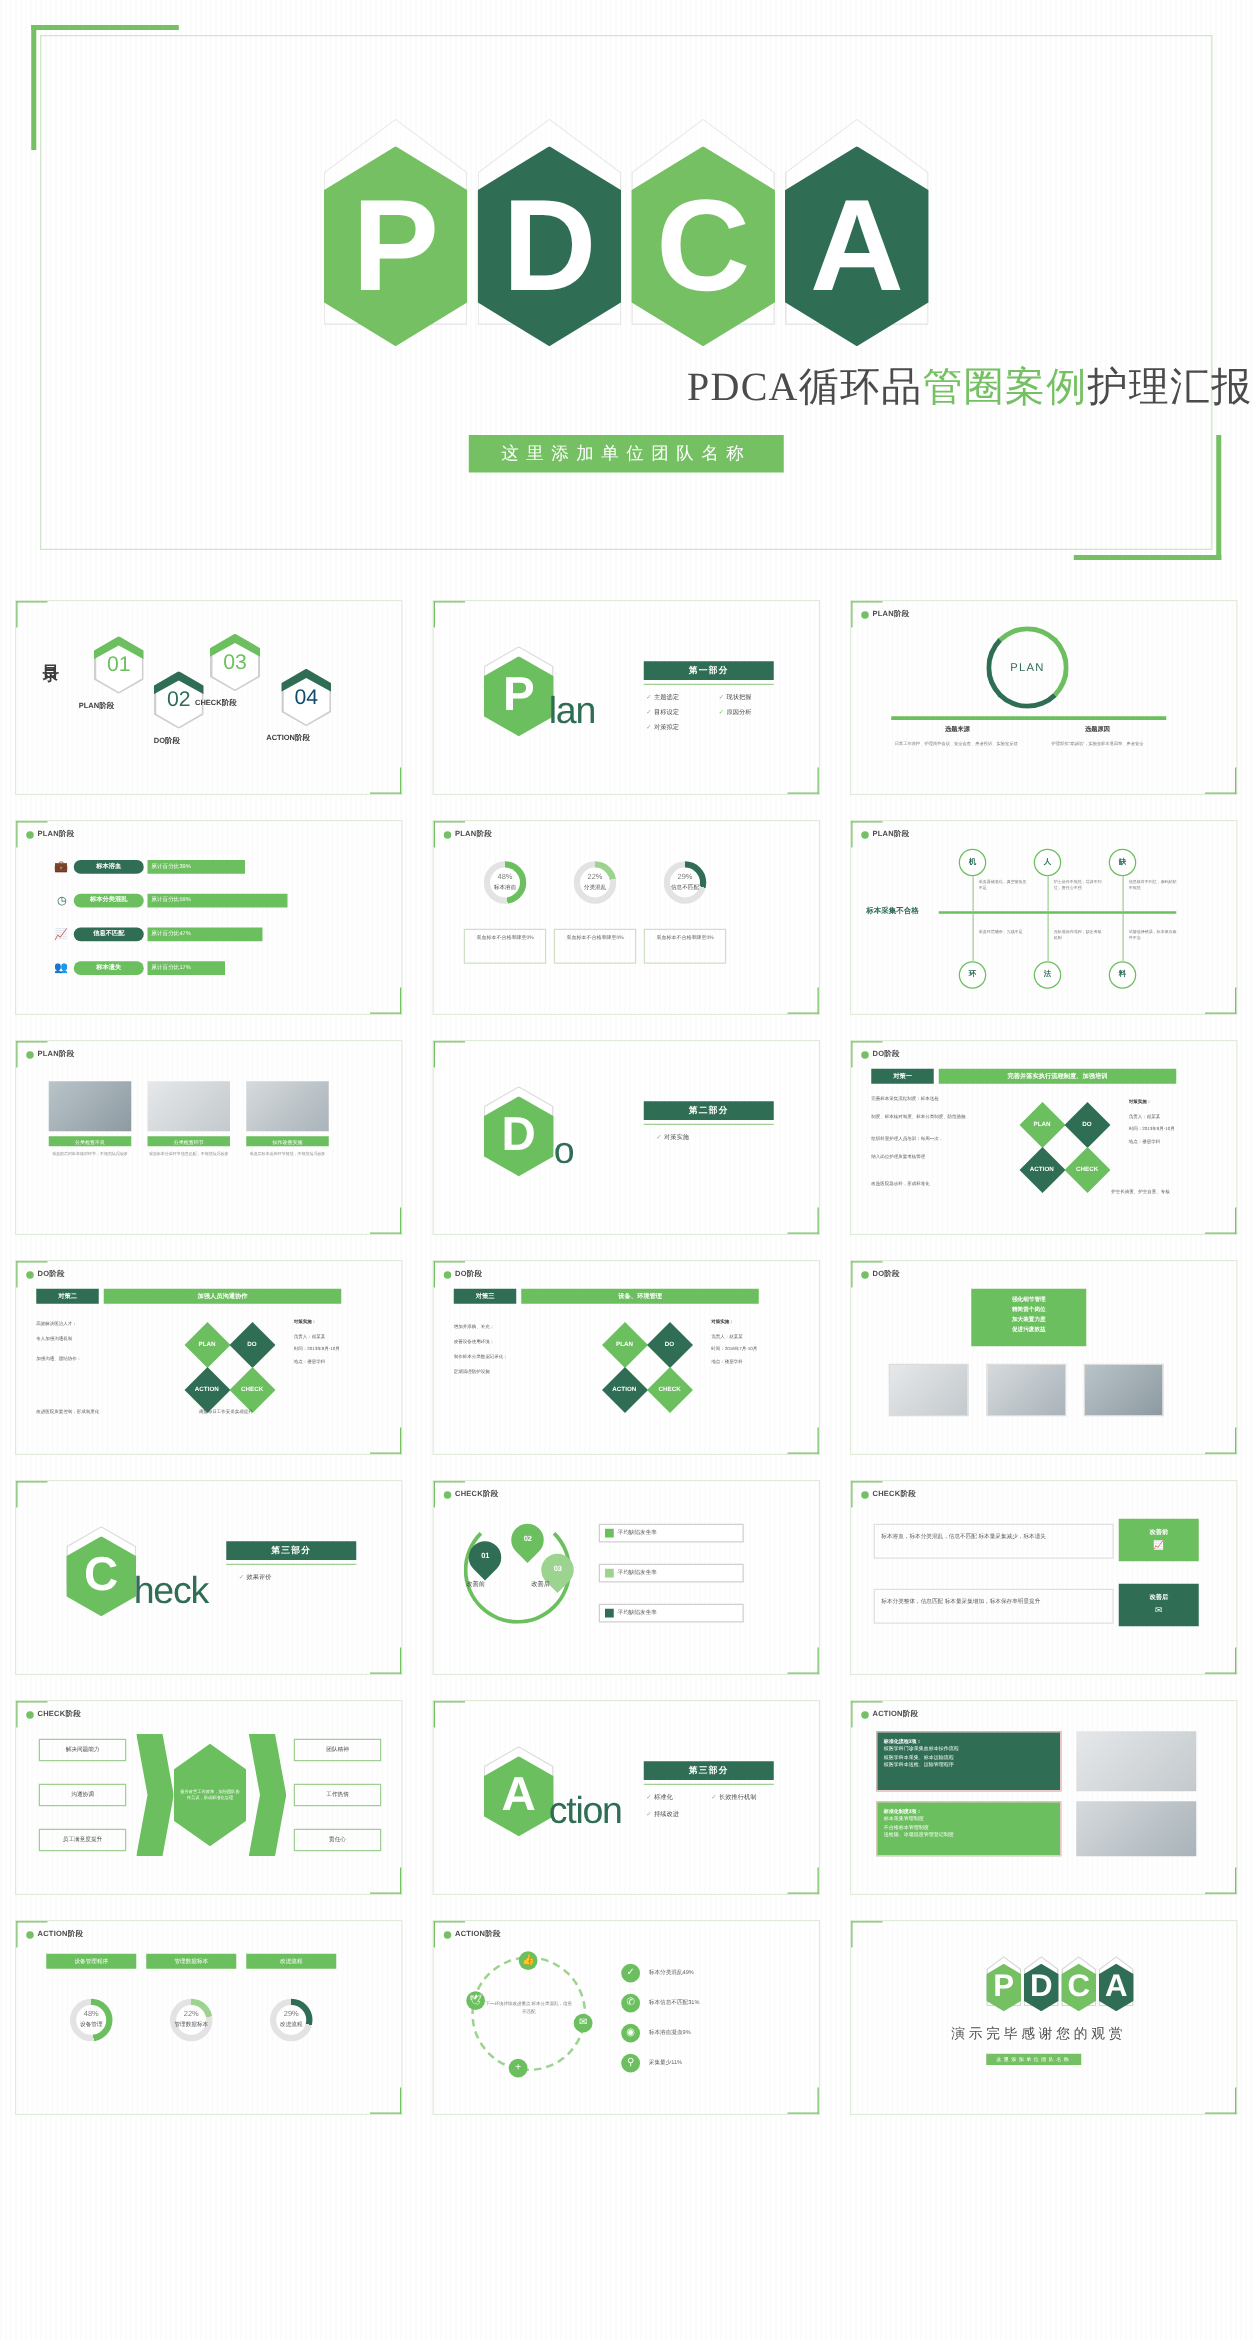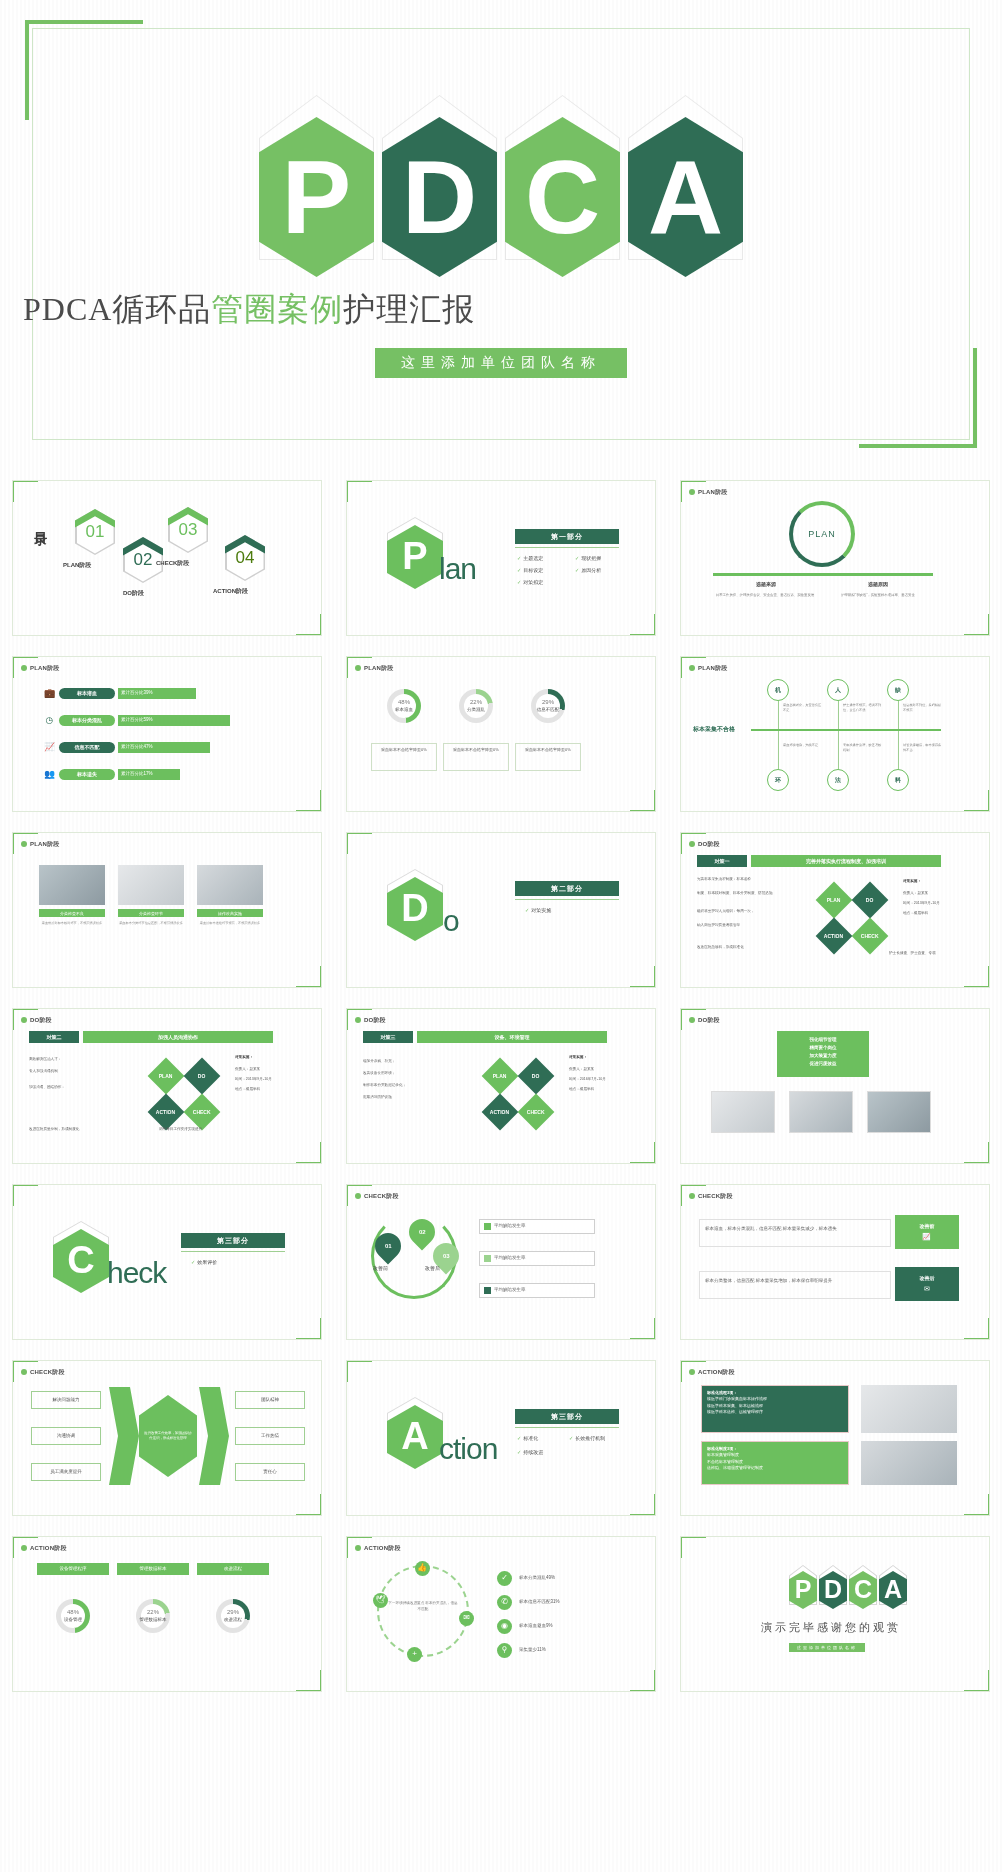--- a/index.html
+++ b/index.html
@@ -43,23 +43,23 @@
     clip-path:polygon(50% 0%,100% 26%,100% 100%,50% 100%,0 100%,0 26%);
   }
   .hex-solid{
     position:absolute; left:0; top:22px; width:115px; height:160px;
     clip-path:polygon(50% 0%,100% 22%,100% 78%,50% 100%,0 78%,0 22%);
     display:flex; align-items:center; justify-content:center;
     color:#fff; font-size:104px; font-weight:700; line-height:1;
     font-family:"Liberation Sans","DejaVu Sans",sans-serif;
   }
   .hero-title{
-    position:absolute; left:0; right:0; top:288px; text-align:left;
+    position:absolute; left:0; right:0; top:288px; text-align:right;
     font-family:"Liberation Serif","DejaVu Serif",serif;
-    font-size:32px; letter-spacing:1px; color:#4b4b4b; white-space:nowrap;margin-left:23px;
+    font-size:32px; letter-spacing:1px; color:#4b4b4b; white-space:nowrap;
   }
   .hero-title .accent{ color:#76c064; }
   .hero-sub{
     position:absolute; left:50%; transform:translateX(-50%); top:348px;
     background:#76c064; color:#fff; padding:6px 26px;
     font-size:14px; letter-spacing:6px;
   }
 
   
   .grid{
@@ -258,21 +258,21 @@
         <div class="toc-hex" style="left:155px; top:26px;">
           <div class="ring hx"></div>
           <div class="cap hx-cap" style="background:#6cbf5e"></div>
           <div class="num" style="color:#6cbf5e">03</div>
         </div>
         <div class="toc-cap" style="left:143px; top:78px;">CHECK阶段</div>
 
         <div class="toc-hex" style="left:212px; top:54px;">
           <div class="ring hx"></div>
           <div class="cap hx-cap" style="background:#2f6d55"></div>
-          <div class="num" style="color:#4d7c0f">04</div>
+          <div class="num" style="color:#0c4a6e">04</div>
         </div>
         <div class="toc-cap" style="left:200px; top:106px;">ACTION阶段</div>
       </div>
     </div>
   </div>
 
   <div class="cell">
     <div class="slide">
       <div class="stripe-bg"></div>
         <div class="sc-tl"></div>

